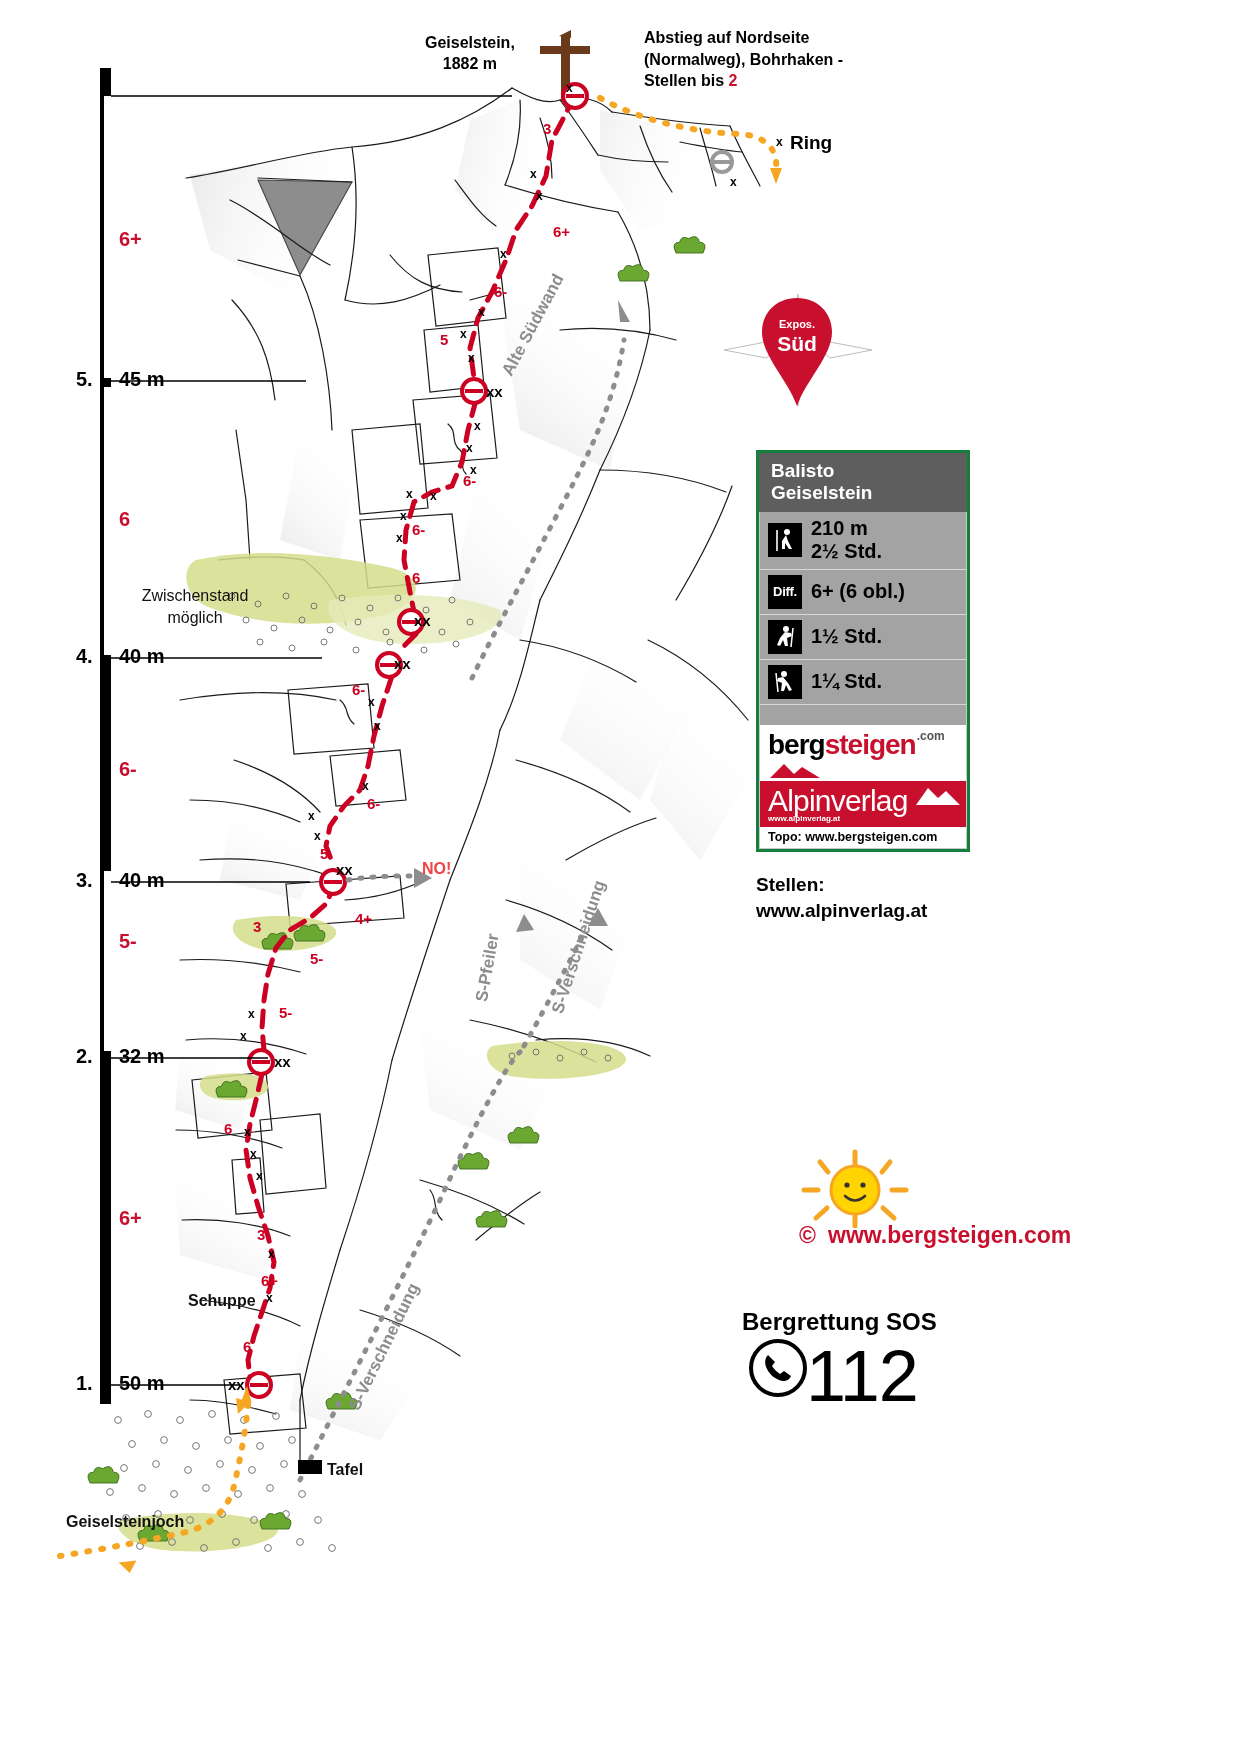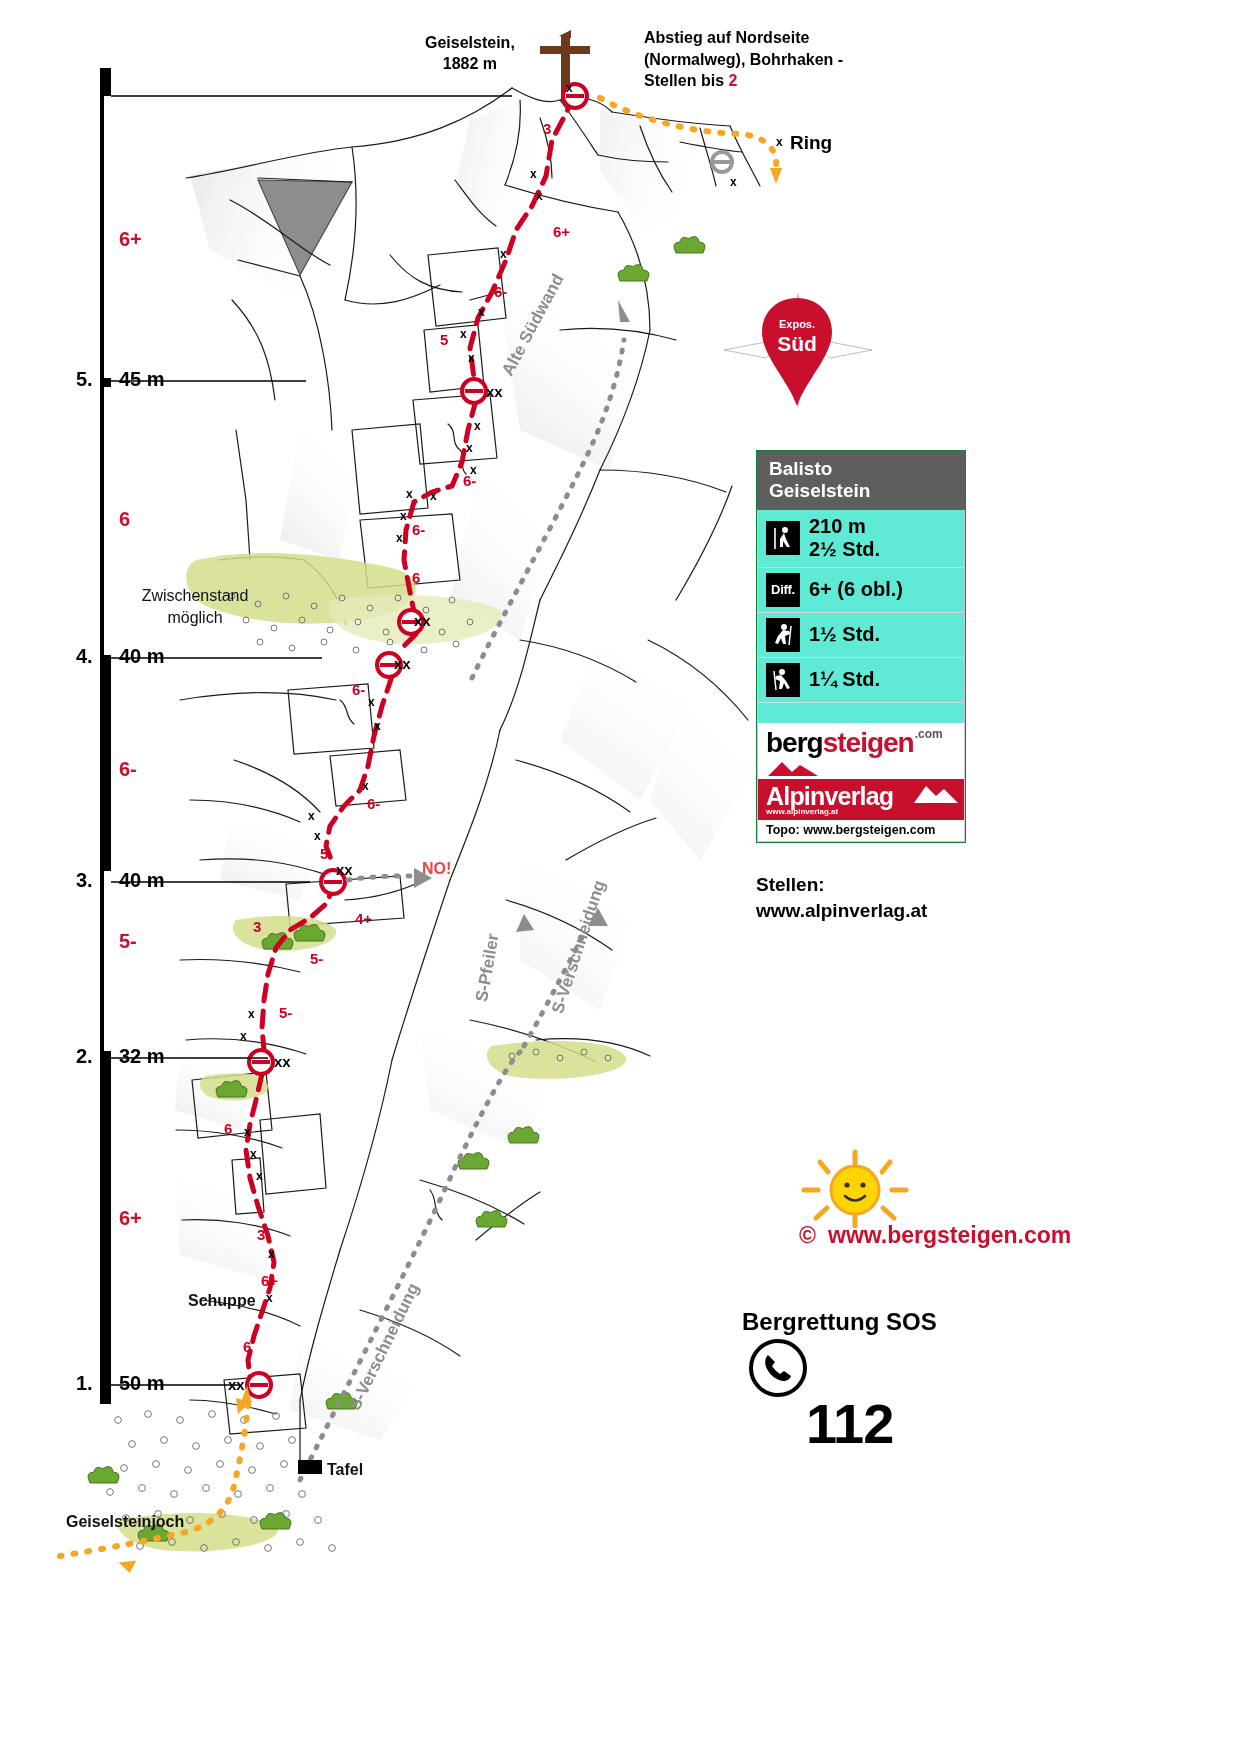--- a/index.html
+++ b/index.html
@@ -11,43 +11,43 @@
   .abs{position:absolute;}
   svg.layer{position:absolute;left:0;top:0;width:1240px;height:1764px;}
   
   .pitchnum{font-size:20px;font-weight:bold;color:#000;}
   .pitchlen{font-size:20px;font-weight:bold;color:#000;}
   .grade{font-size:20px;font-weight:bold;color:#c8102e;}
   .gradeSm{font-size:15px;font-weight:bold;color:#cc0022;}
   .xmark{font-size:12px;font-weight:bold;color:#000;}
   .rockLabel{font-size:17px;font-weight:bold;color:#8d8d8d;}
   
-  #infobox{left:756px;top:450px;width:208px;background:#5eead4;border:1px solid #15803d;}
+  #infobox{left:756px;top:450px;width:208px;background:#a3a3a3;border:3px solid #15803d;}
   #infobox .hdr{background:#5e5e5e;color:#ffffff;font-size:19px;font-weight:bold;padding:7px 10px 8px 12px;line-height:1.15;}
   #infobox .rows{border:1px solid #c9c9c9;border-top:none;}
   #infobox .row{display:flex;align-items:center;gap:9px;padding:5px 6px 5px 8px;border-bottom:1px solid #d7d7d7;}
   #infobox .row:last-child{border-bottom:none;}
   #infobox .ico{width:34px;height:34px;background:#000;color:#fff;flex:0 0 auto;display:flex;align-items:center;justify-content:center;}
   #infobox .ico svg{display:block;}
   #infobox .txt{font-size:20px;font-weight:bold;color:#000;line-height:1.18;}
   #infobox .diffico{font-size:13px;font-weight:bold;letter-spacing:-0.3px;}
   .brandbar{padding:0;}
   .berg{background:#ffffff;padding:4px 6px 2px 8px;margin-top:20px;}
   .berg .t1{font-size:28px;font-weight:bold;color:#000;letter-spacing:-1px;display:inline-block;}
   .berg .t1 em{font-style:normal;color:#c8102e;}
   .berg .t2{font-size:12px;font-weight:bold;color:#555;display:inline-block;vertical-align:top;margin-left:1px;}
   .alp{background:#c8102e;color:#fff;padding:3px 8px 4px 8px;position:relative;overflow:hidden;}
-  .alp .t1{font-size:25px;font-weight:bold;letter-spacing:-0.8px;}
+  .alp .t1{font-size:30px;font-weight:normal;letter-spacing:-0.8px;}
   .alp .t2{font-size:8px;font-weight:bold;display:block;margin-top:-4px;}
   .topo{background:#ffffff;color:#000;font-size:12.5px;font-weight:bold;padding:3px 8px 4px 8px;}
   .buchtipp{left:756px;top:872px;font-size:19px;font-weight:bold;color:#000;line-height:1.35;}
   .wwwline{left:828px;top:1222px;font-size:23px;font-weight:bold;color:#c8102e;}
   .copysym{left:799px;top:1222px;font-size:23px;font-weight:bold;color:#c8102e;}
   .sos{left:742px;top:1308px;font-size:24px;font-weight:bold;color:#000;}
-  .sosnum{left:806px;top:1391px;font-size:56px;font-weight:bold;color:#000;letter-spacing:-1px;}
+  .sosnum{left:806px;top:1335px;font-size:72px;font-weight:normal;color:#000;letter-spacing:-1px;}
   .compass-sud{font-size:21px;font-weight:bold;fill:#ffffff;}
   .ringlbl{left:790px;top:132px;font-size:19px;font-weight:bold;color:#000;}
   .title-top{left:425px;top:33px;font-size:16px;font-weight:bold;color:#000;line-height:1.3;text-align:center;}
   .abstieg{left:644px;top:27px;font-size:16px;font-weight:bold;color:#000;line-height:1.35;}
   .abstieg .red{color:#c8102e;}
   .zwischen{left:120px;top:585px;font-size:16px;color:#111;line-height:1.35;text-align:center;width:150px;}
   .noLbl{left:422px;top:860px;font-size:16px;font-weight:bold;color:#ef4444;}
   .schuppe{left:188px;top:1292px;font-size:16px;font-weight:bold;color:#111;}
   .tafel{left:327px;top:1461px;font-size:16px;font-weight:bold;color:#111;}
   .joch{left:66px;top:1513px;font-size:16px;font-weight:bold;color:#111;}

